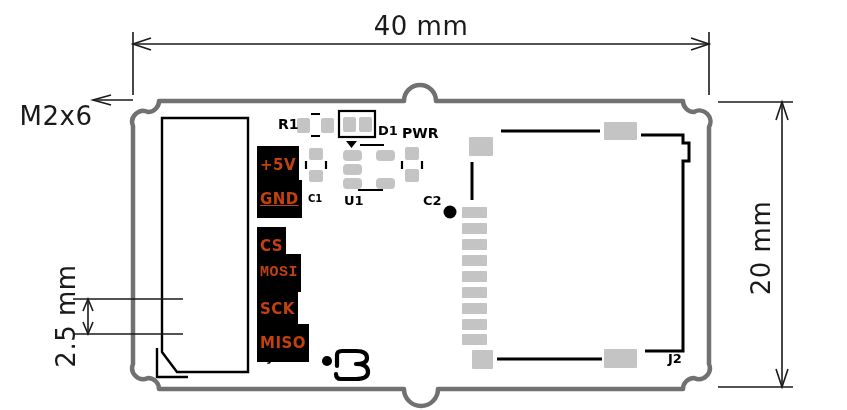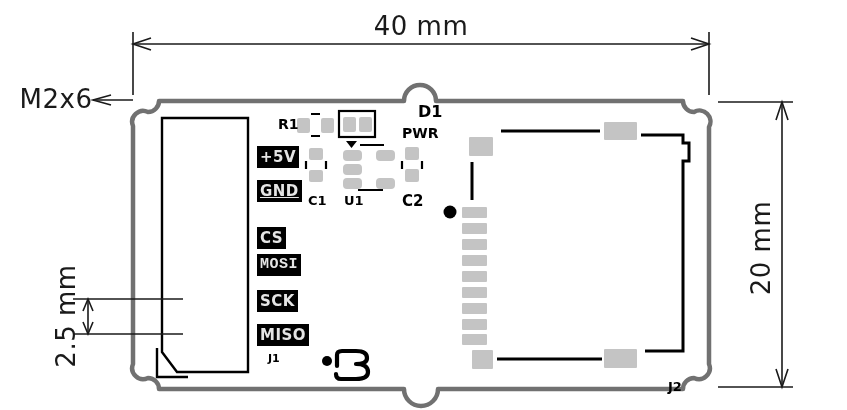--- a/index.html
+++ b/index.html
@@ -6,23 +6,23 @@
   .stage{
     position:relative;width:847px;height:410px;background:#fff;overflow:hidden;
     font-family:"DejaVu Sans",sans-serif;color:#1a1a1a;
   }
   .stage svg{position:absolute;left:0;top:0;}
   .lbl{position:absolute;white-space:nowrap;line-height:1;}
   .dim{font-size:26px;letter-spacing:.5px;color:#1a1a1a;transform:translate(-50%,-50%);}
   .dim.vert{transform:translate(-50%,-50%) rotate(-90deg);}
   .silk{font-family:"DejaVu Sans",sans-serif;font-weight:bold;color:#000;}
   .pinlbl{
-    position:absolute;left:257px;background:#000;color:#e5e5e5;
+    position:absolute;left:257px;background:#000;color:#c2410c;
     font-family:"DejaVu Sans",sans-serif;font-weight:bold;font-size:15px;
-    line-height:16px;padding:3px 3px;letter-spacing:.5px;
+    line-height:16px;padding:11px 3px;letter-spacing:.5px;
   }
 </style>
 </head>
 <body>
 
 <div class="stage">
 
   <svg width="847" height="410" viewBox="0 0 847 410">
 
     <g>
@@ -136,30 +136,30 @@
 
     <g stroke="#1a1a1a" stroke-width="1.6" fill="none">
       <path d="M 93,100 H 133"></path>
       <path d="M 111,95 L 93,100 L 111,105"></path>
     </g>
   </svg>
 
   <span class="lbl dim" style="left:421px;top:26px;">40 mm</span>
   <span class="lbl dim vert" style="left:761px;top:248px;">20 mm</span>
   <span class="lbl dim vert" style="left:66px;top:316px;">2.5 mm</span>
-  <span class="lbl dim" style="left:56px;top:99px;">M2x6</span>
+  <span class="lbl dim" style="left:56px;top:116px;">M2x6</span>
 
   <span class="lbl silk" style="left:278px;top:117px;font-size:14px;">R1</span>
-  <span class="lbl silk" style="left:378px;top:104px;font-size:16px;padding-left:40px;">D1</span>
+  <span class="lbl silk" style="left:378px;top:124px;font-size:13px;">D1</span>
   <span class="lbl silk" style="left:378px;top:126px;font-size:14px;margin-left:24px;">PWR</span>
-  <span class="lbl silk" style="left:308px;top:194px;font-size:13px;">C1</span>
+  <span class="lbl silk" style="left:308px;top:194px;font-size:10px;">C1</span>
   <span class="lbl silk" style="left:344px;top:194px;font-size:13px;">U1</span>
-  <span class="lbl silk" style="left:402px;top:194px;font-size:15px;">C2</span>
+  <span class="lbl silk" style="left:423px;top:194px;font-size:13px;">C2</span>
   <span class="lbl silk" style="left:252px;top:353px;font-size:11px;margin-left:16px;">J1</span>
-  <span class="lbl silk" style="left:668px;top:352px;font-size:13px;margin-top:28px;">J2</span>
+  <span class="lbl silk" style="left:668px;top:352px;font-size:13px;">J2</span>
 
   <span class="pinlbl" style="top:146px;">+5V</span>
   <span class="pinlbl" style="top:180px;text-decoration:underline;">GND</span>
   <span class="pinlbl" style="top:227px;">CS</span>
   <span class="pinlbl" style="top:254px;font-family:Liberation Mono, monospace;">MOSI</span>
   <span class="pinlbl" style="top:290px;">SCK</span>
   <span class="pinlbl" style="top:324px;text-align:right;">MISO</span>
 
 </div>
 

